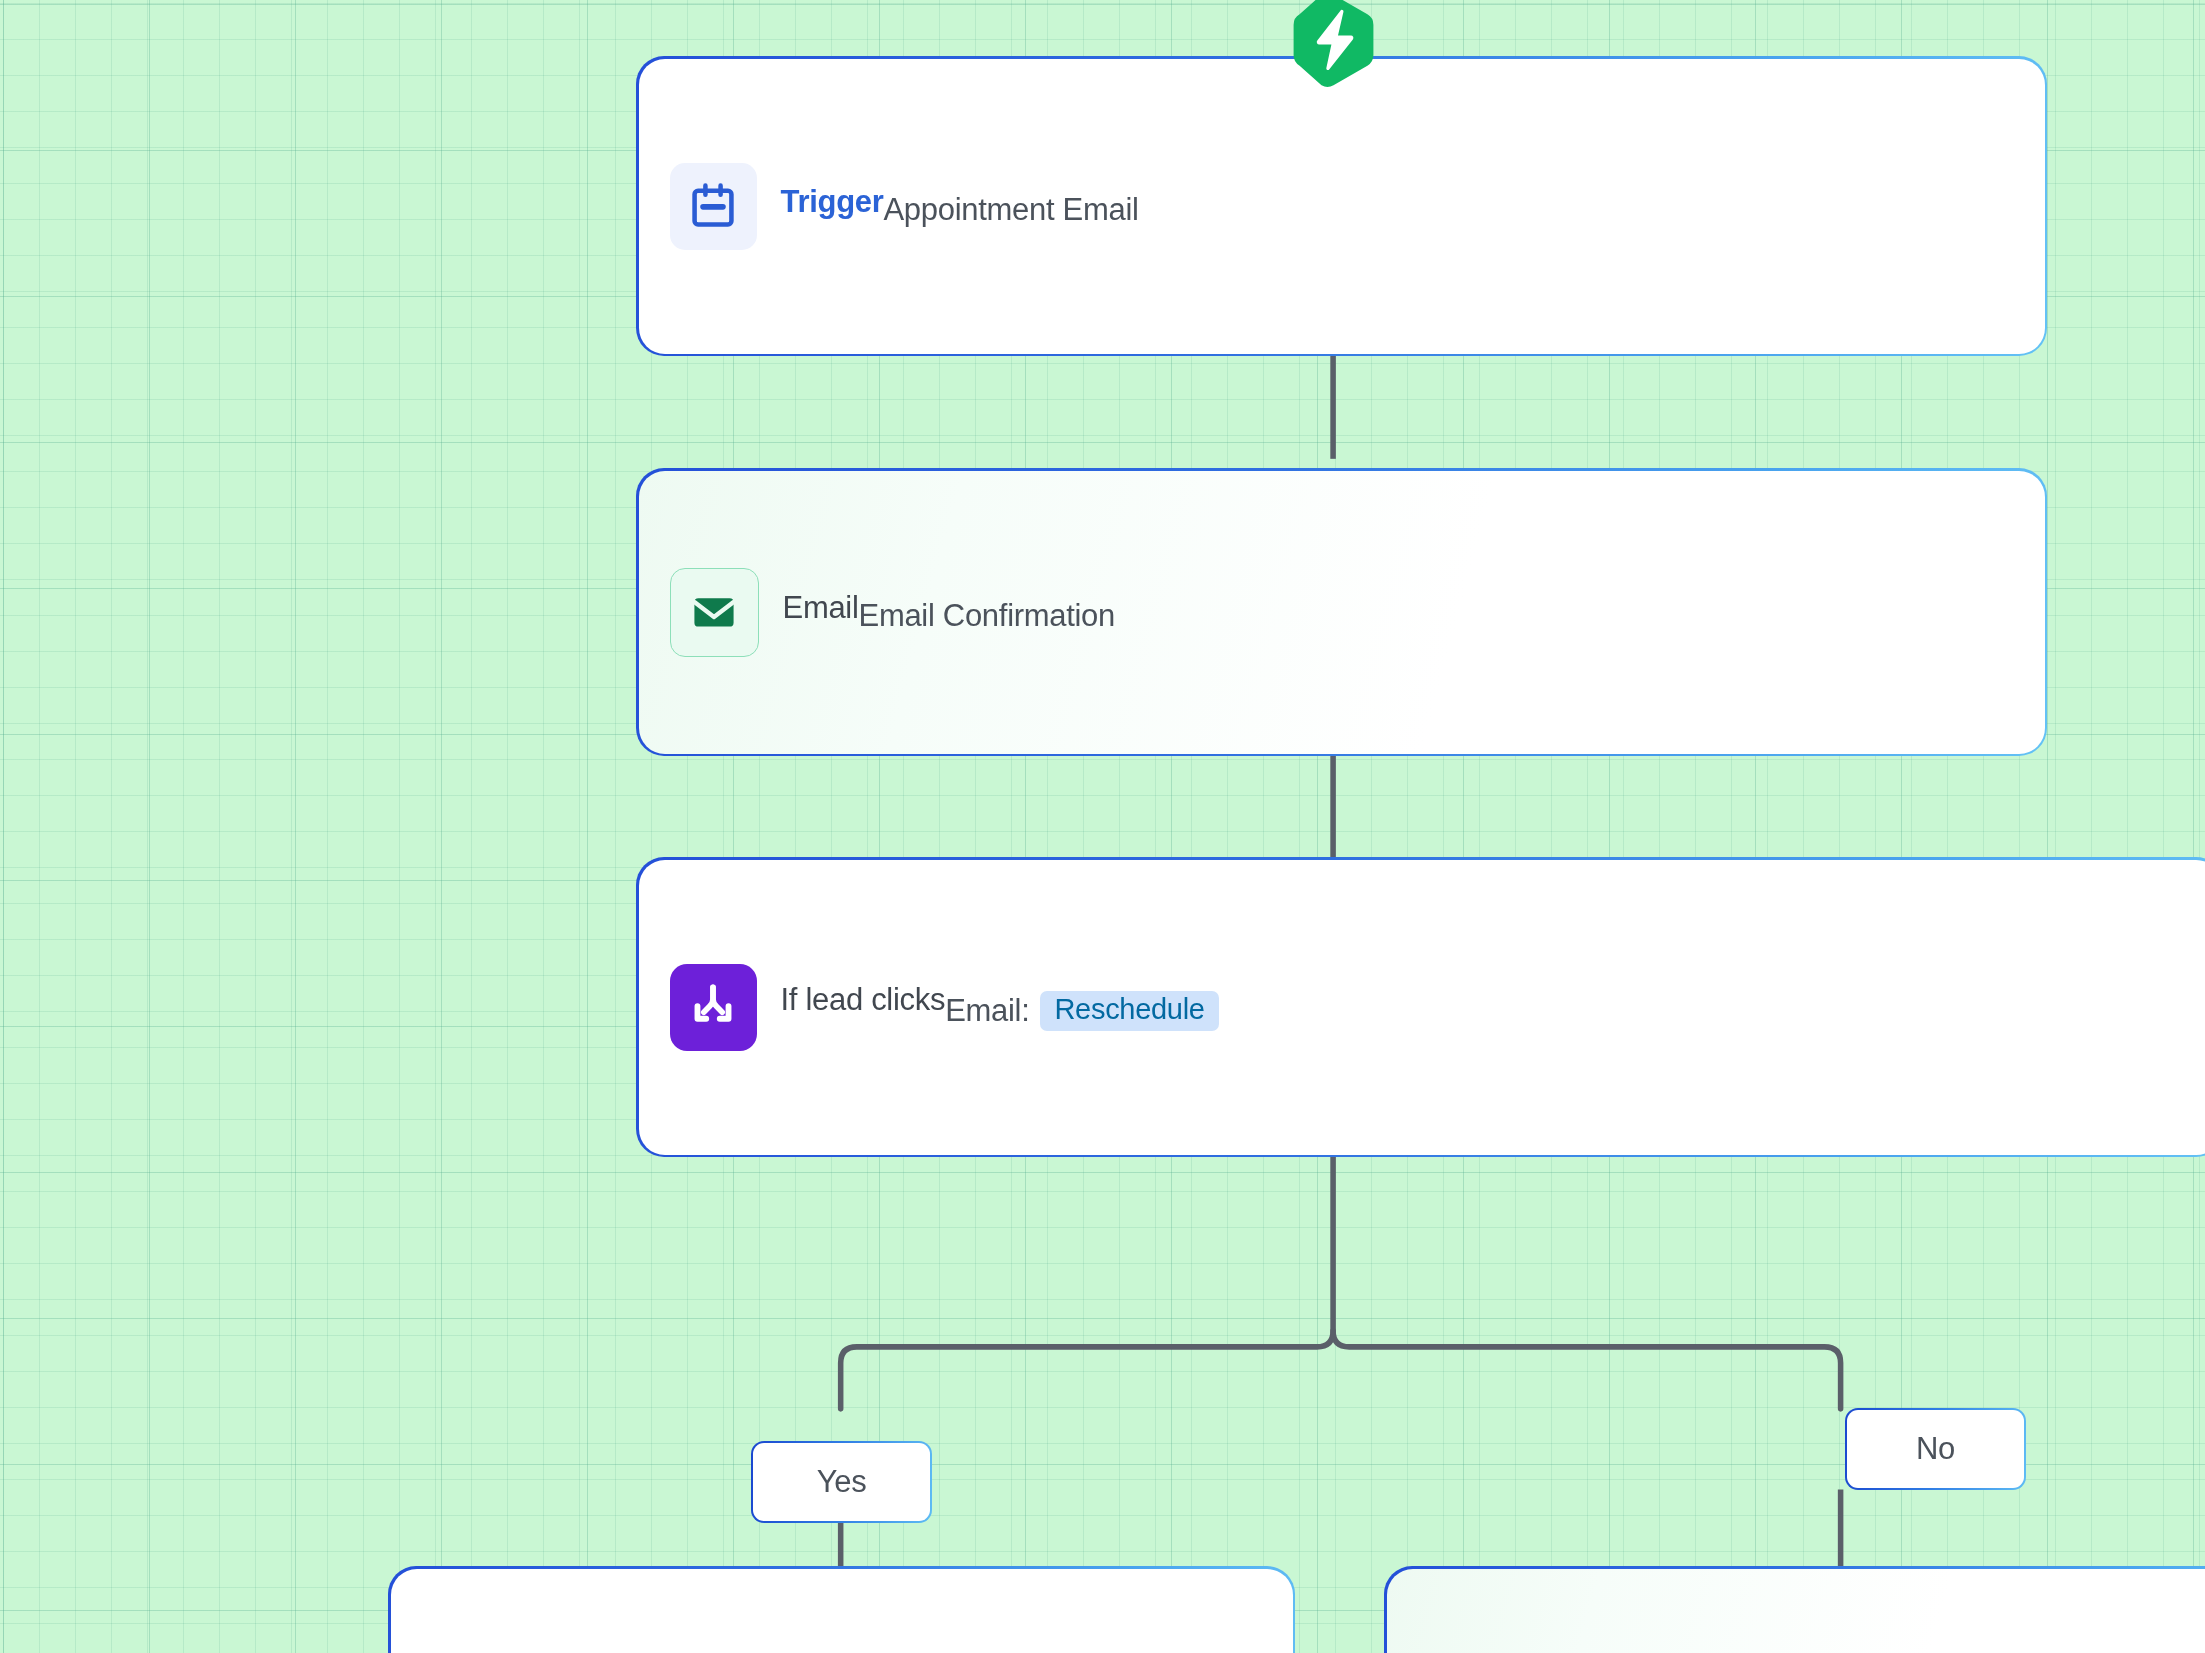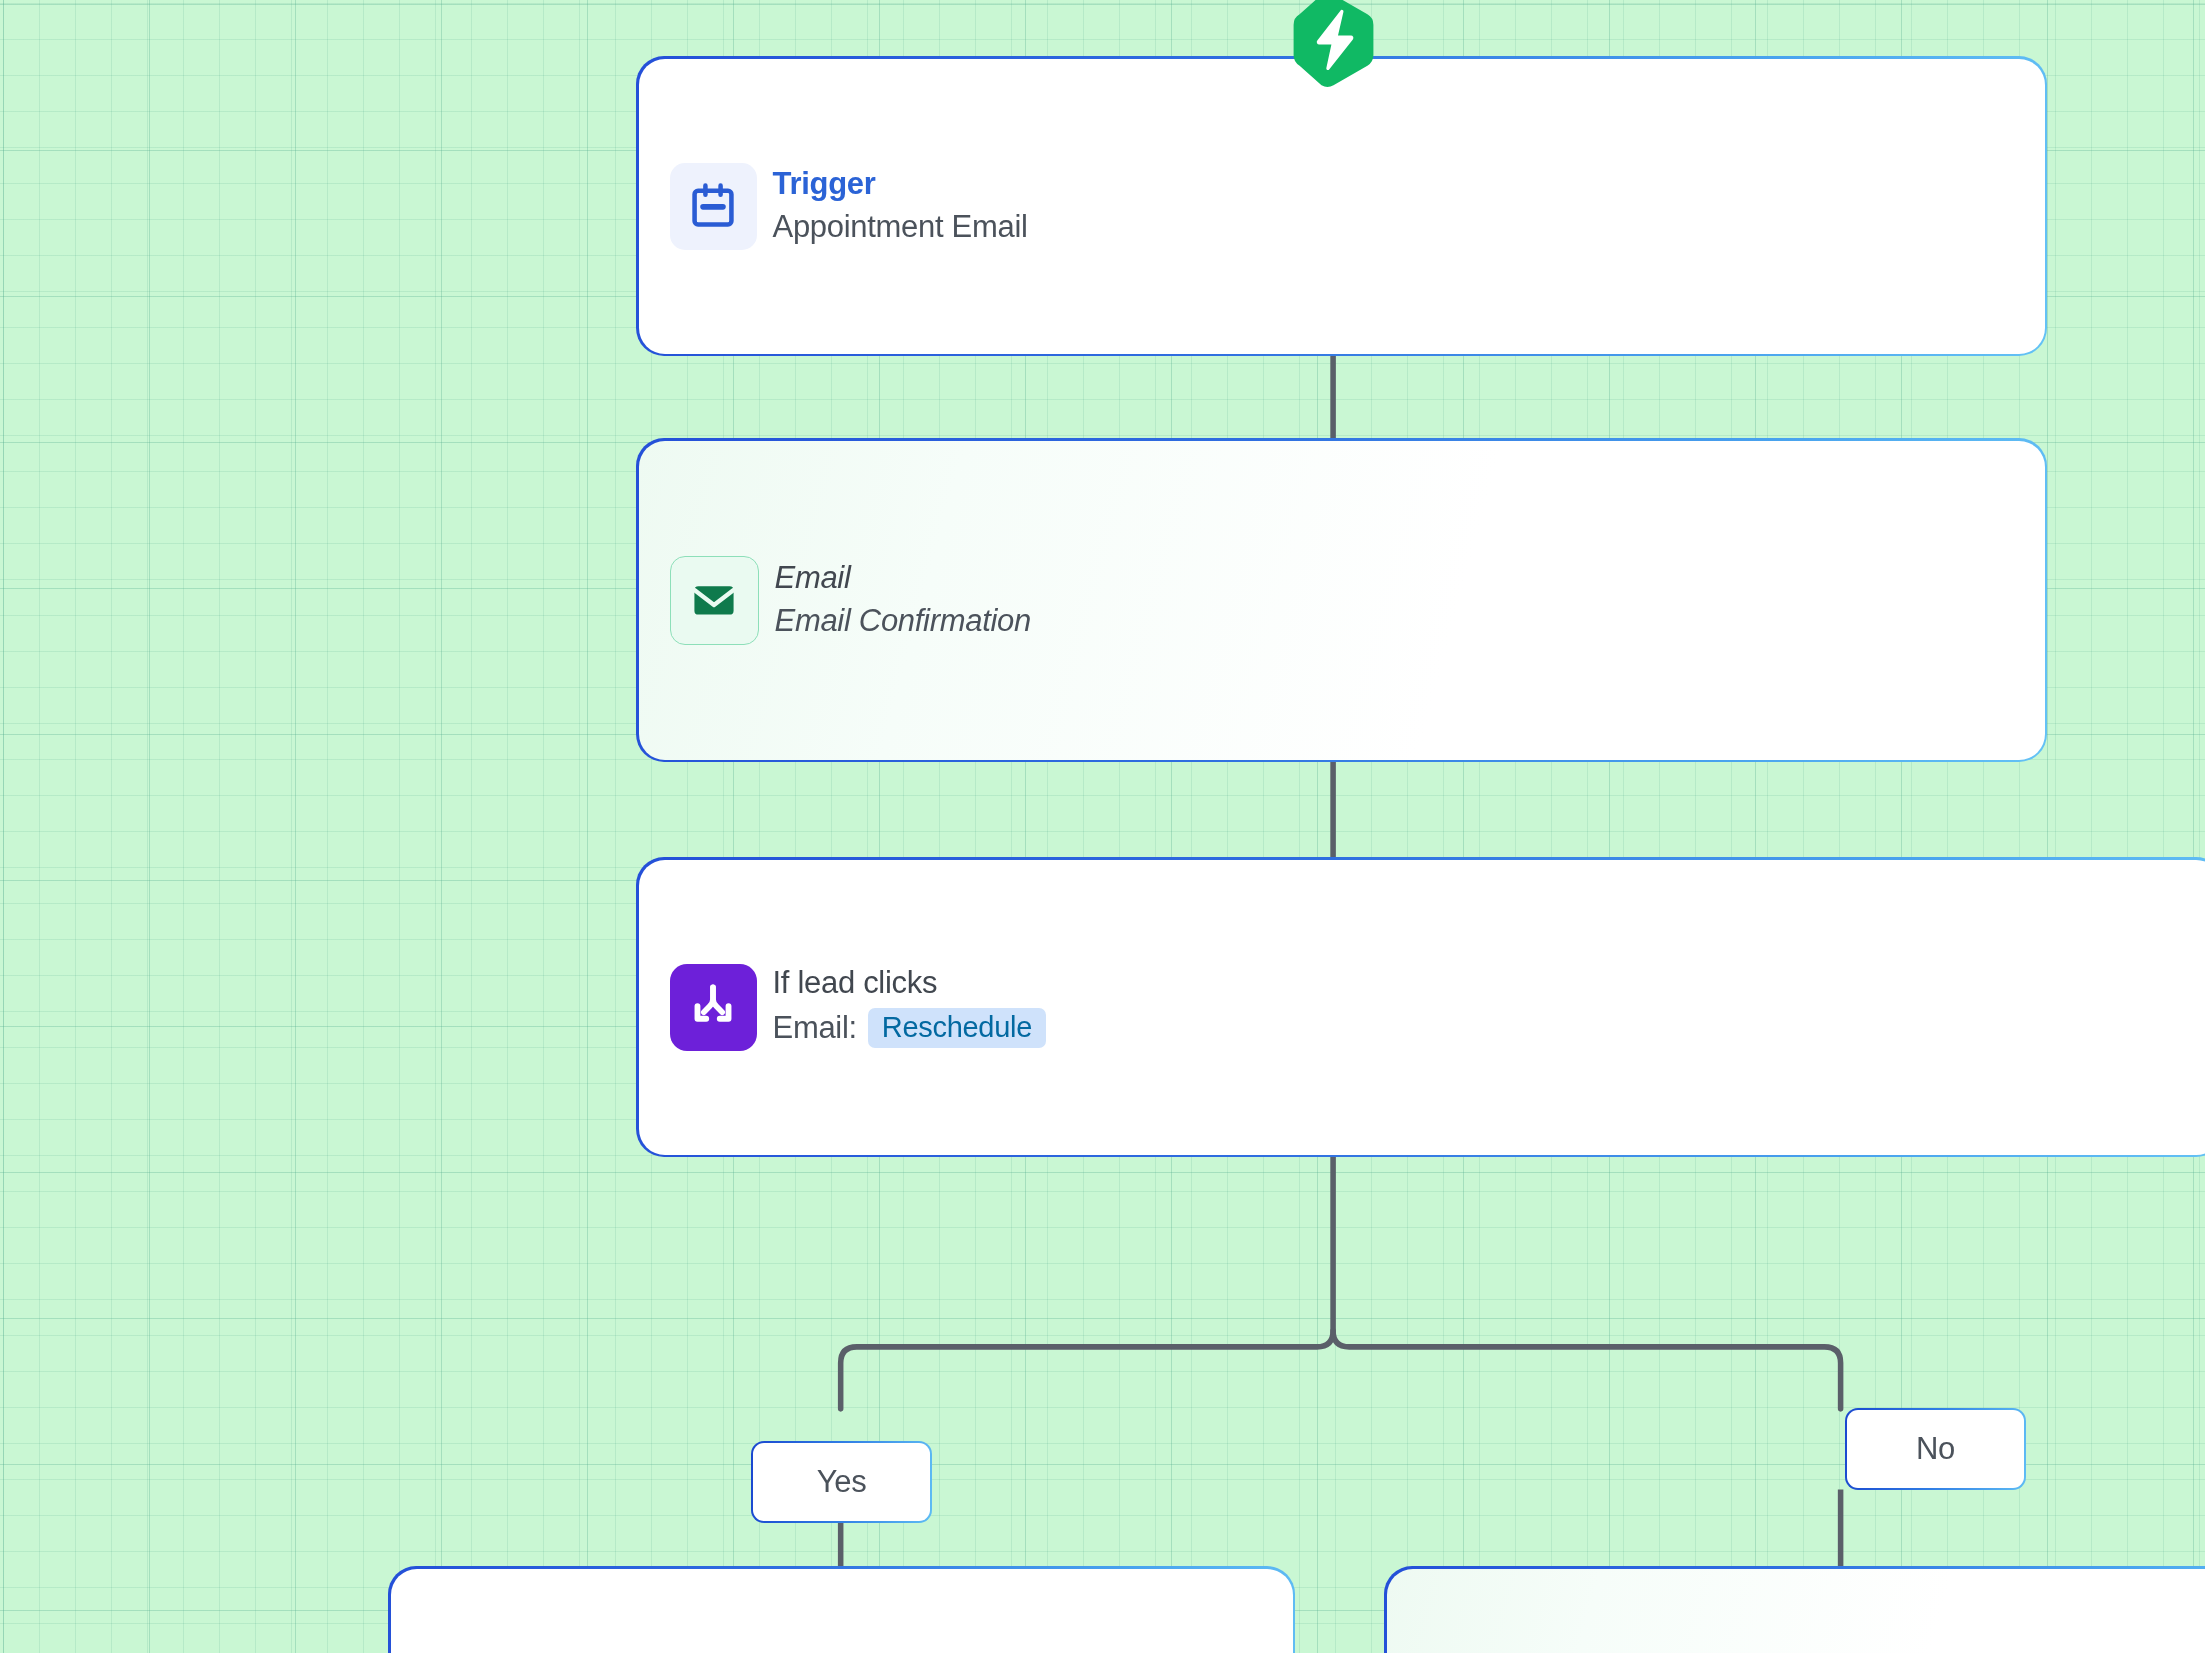--- a/index.html
+++ b/index.html
@@ -57,21 +57,21 @@
   }
   .icon-box{
     width:87px;height:87px;
     border-radius:15px;
     flex:0 0 auto;
     display:flex;align-items:center;justify-content:center;
   }
   .icon-box.blue{background:#eef2fd;}
   .icon-box.green{background:#eafaf1;border:1px solid #8ddfb9;}
   .icon-box.purple{background:#6d20d9;border-radius:17px;}
-  .node-text{margin-left:16px;display:flex;flex-direction:column;justify-content:space-between;}
+  .node-text{margin-left:24px;display:flex;flex-direction:row;justify-content:space-between;}
   .title{
     font-size:31px;line-height:1.12;
     color:#41474f;font-weight:400;letter-spacing:-0.3px;
   }
   .title.accent{color:#2b63d6;font-weight:700;}
   .subtitle{
     font-size:31px;line-height:1.12;margin-top:8px;
     color:#4b525b;font-weight:400;letter-spacing:-0.3px;
     display:flex;align-items:center;gap:11px;white-space:nowrap;
   }
@@ -135,21 +135,21 @@
     </div>
     <div class="node-text">
       <div class="title accent">Trigger</div>
       <div class="subtitle">
         <span>Appointment Email</span>
       </div>
     </div>
   </div>
 </div>
 
-<div class="node" style="left:636px;top:438px;width:1411px;height:324px;font-style:italic;">
+<div class="node" style="left:636px;top:468px;width:1411px;height:288px;">
   <div class="node-inner tint-green">
     <div class="icon-box green">
       <svg width="50" height="50" viewBox="0 0 24 24">
         <rect x="2.6" y="5.4" width="18.8" height="13.6" rx="1.9" fill="#0f7a4c"></rect>
         <path d="M2.6 7.2 L12 14.4 L21.4 7.2" stroke="#eafaf1" stroke-width="2.1" fill="none" stroke-linecap="round" stroke-linejoin="round"></path>
       </svg>
     </div>
     <div class="node-text">
       <div class="title">Email</div>
       <div class="subtitle">

